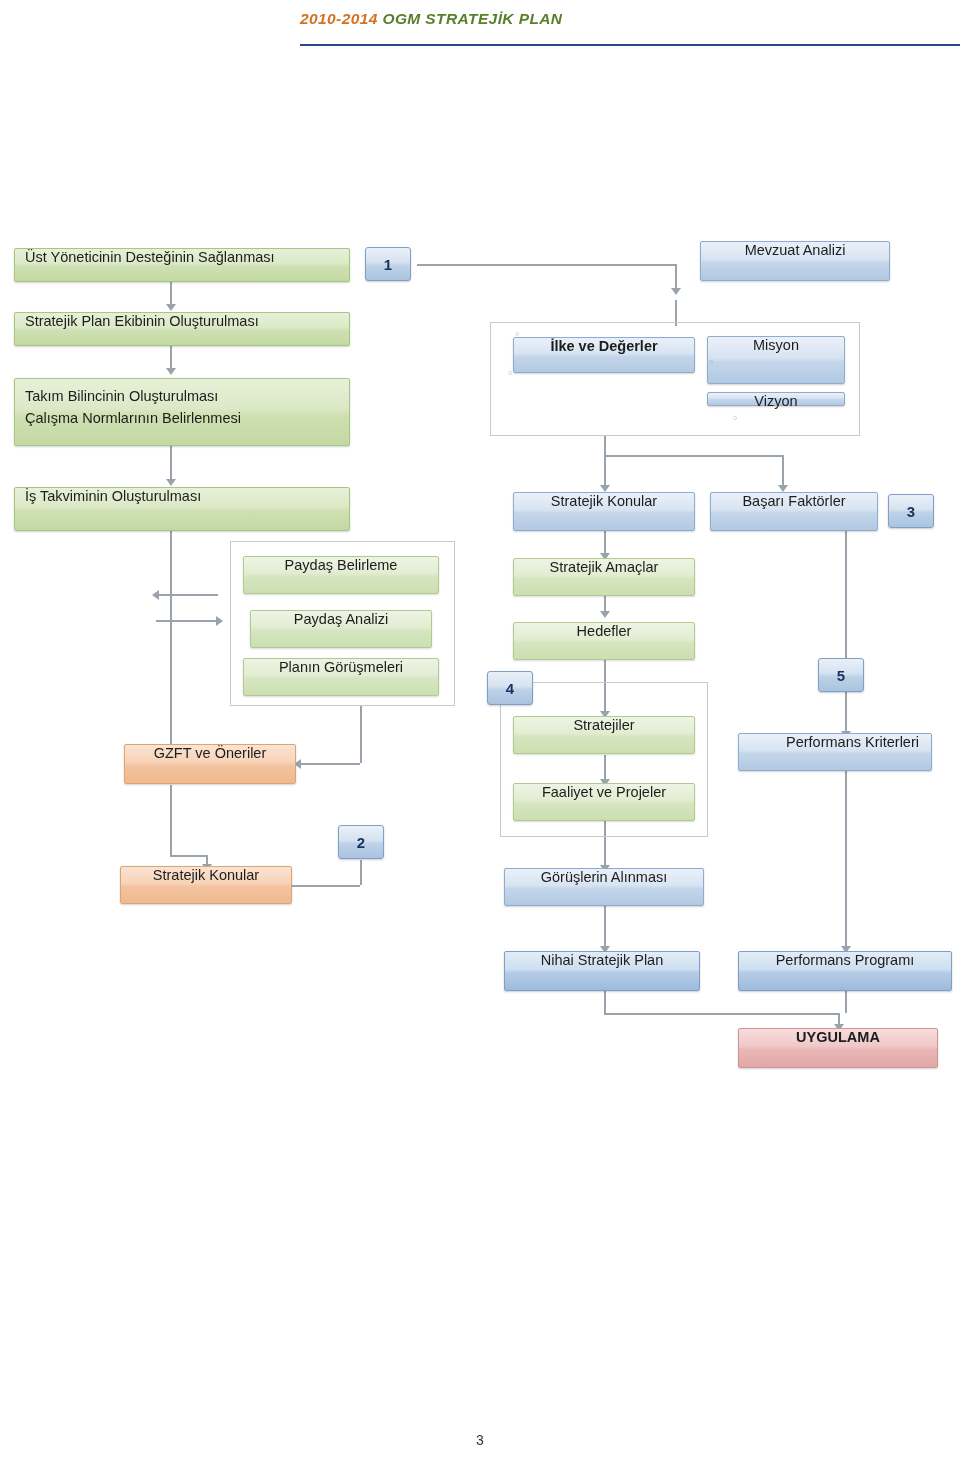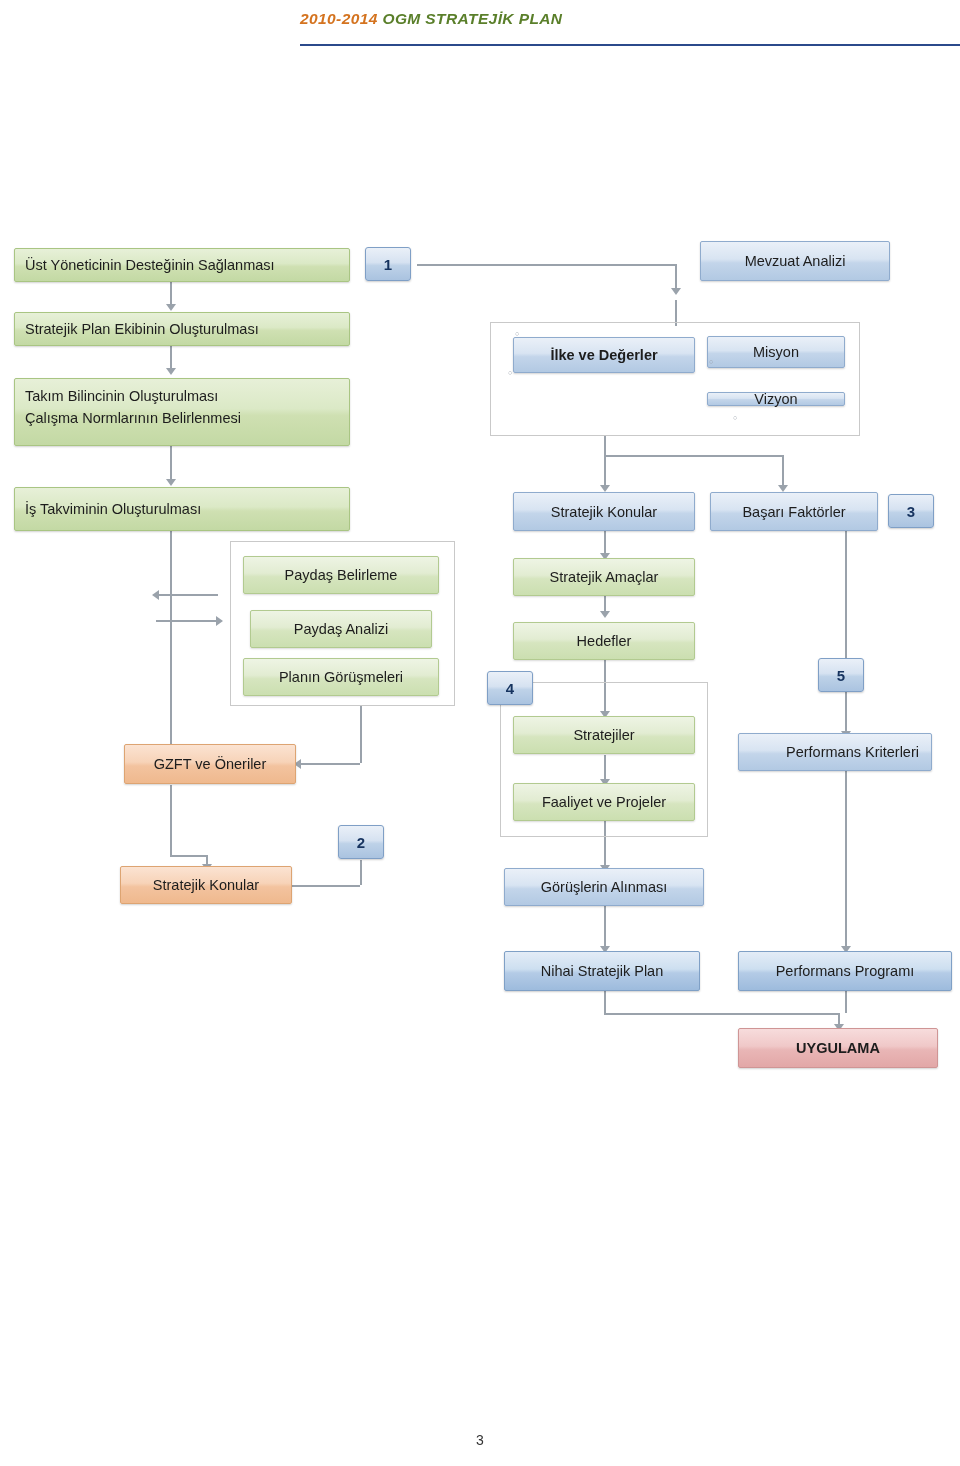--- a/index.html
+++ b/index.html
@@ -26,21 +26,21 @@
   
   .title{
     position:absolute;left:12px;top:155px;
     font-size:17px;font-weight:bold;color:#16243f;
     letter-spacing:.1px;
   }
 
   
   .box{
     position:absolute;box-sizing:border-box;
-    display:flex;align-items:center;
+    display:flex;
     font-size:14.5px;color:#1d1d1d;
     border-radius:2px;
     padding:0 10px;
   }
   .box .lbl{width:100%;}
   .c-center .lbl{text-align:center;}
 
   
   .g-green{
     background:linear-gradient(to bottom,#e7f0d8 0%,#dbe9c6 45%,#cfe0b2 55%,#c3d9a4 100%);
@@ -242,21 +242,21 @@
   <div class="box g-blue c-center" style="left:700px;top:241px;width:190px;height:40px;">
     <span class="lbl">Mevzuat Analizi</span>
   </div>
 
   <div class="box g-blue c-center" style="left:513px;top:337px;width:182px;height:36px;font-weight:bold;">
     <span class="lbl">İlke ve Değerler</span>
   </div>
   <span class="bullet" style="left:515px;top:330px;">○</span>
   <span class="bullet" style="left:508px;top:369px;">○</span>
 
-  <div class="box g-blue c-center" style="left:707px;top:336px;width:138px;height:32px;">
+  <div class="box g-blue c-center" style="left:707px;top:336px;width:138px;height:48px;">
     <span class="lbl">Misyon</span>
   </div>
   <span class="bullet" style="left:709px;top:358px;">○</span>
 
   <div class="box g-blue c-center" style="left:707px;top:392px;width:138px;height:14px;">
     <span class="lbl">Vizyon</span>
   </div>
   <span class="bullet" style="left:733px;top:414px;">○</span>
 
   <div class="box g-blue c-center" style="left:513px;top:492px;width:182px;height:39px;">

